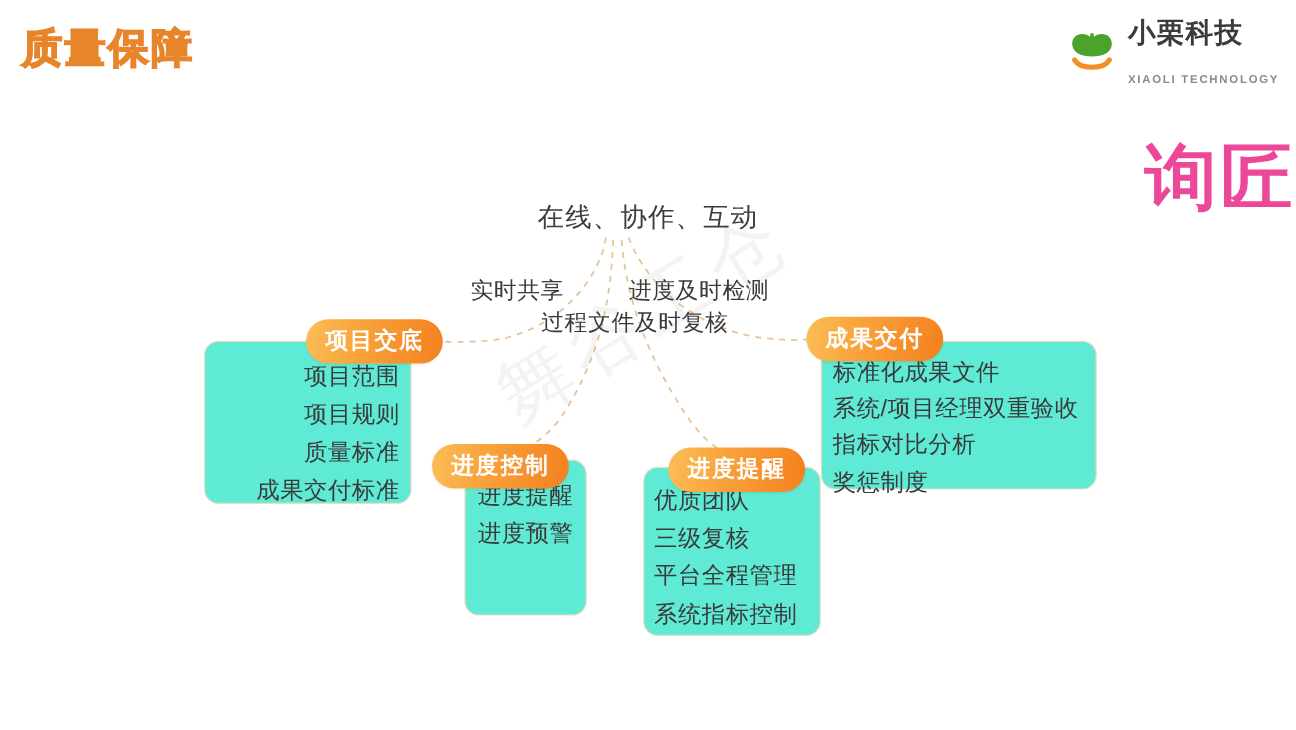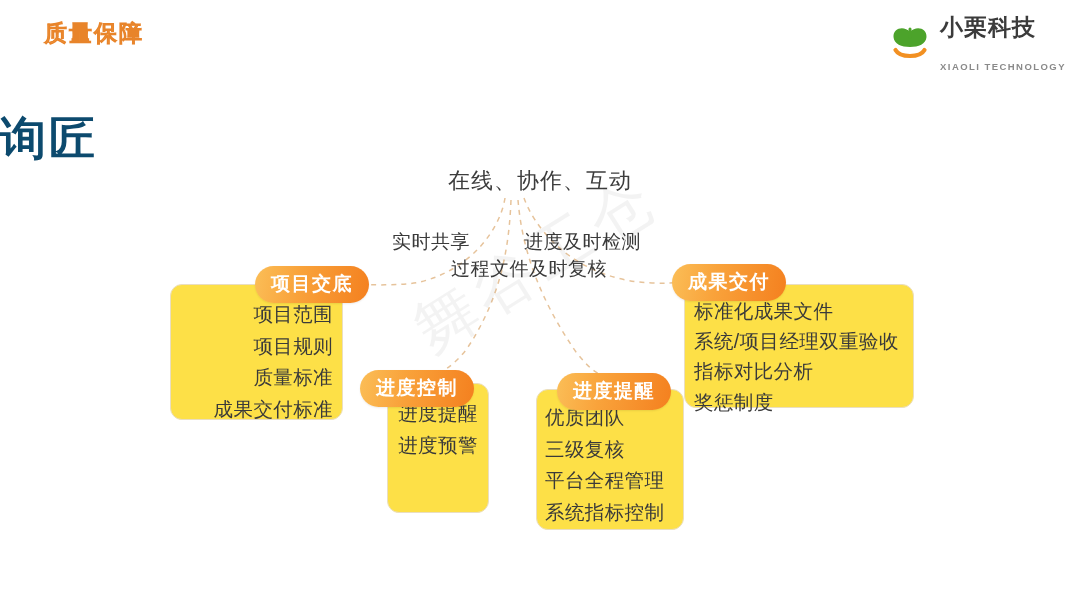--- a/index.html
+++ b/index.html
@@ -7,44 +7,44 @@
     width:1080px;height:608px;
     background:#ffffff;
     font-family:"Liberation Sans","DejaVu Sans",sans-serif;
     position:relative;overflow:hidden;
     color:#3a3a3a;
   }
   .slide{position:absolute;inset:0;}
 
   
   .page-title{
-    position:absolute;left:44px;top:18px;
-    font-size:23px;font-weight:normal;letter-spacing:2px;
+    position:absolute;left:18px;top:18px;
+    font-size:34px;font-weight:bold;letter-spacing:2px;
     color:#F6A04D;
     -webkit-text-stroke:1.4px #E8842A;
     text-shadow:0 0 0 #E8842A;
   }
   .logo{
     position:absolute;right:14px;top:16px;
     display:flex;align-items:center;gap:9px;
   }
   .logo-mark{width:42px;height:42px;position:relative;}
   .logo-text{display:flex;flex-direction:column;line-height:1;gap:19px;}
   .logo-cn{
     font-size:23px;font-weight:bold;color:#3b3b3b;letter-spacing:1px;
   }
   .logo-en{
     font-size:9.5px;color:#8a8a8a;letter-spacing:1.45px;margin-top:4px;
     font-weight:bold;
   }
 
   
   .center-title{
-    position:absolute;left:0;right:0;top:108px;text-align:left;
-    font-size:46px;font-weight:bold;color:#0c4a6e;letter-spacing:3px;
+    position:absolute;left:0;right:0;top:108px;text-align:right;
+    font-size:60px;font-weight:bold;color:#ec4899;letter-spacing:3px;
   }
   .center-sub{
     position:absolute;left:0;right:0;top:166px;text-align:center;
     font-size:22px;color:#3d3d3d;letter-spacing:1px;
   }
 
   
   .cap{position:absolute;font-size:19px;color:#3a3a3a;white-space:nowrap;letter-spacing:.5px;}
   .cap-left{left:392px;top:229px;}
   .cap-right1{left:524px;top:229px;}
@@ -59,21 +59,21 @@
     font-size:62px;color:#000;opacity:.045;
     transform:rotate(-32deg);transform-origin:left top;
     letter-spacing:6px;font-weight:500;white-space:nowrap;
   }
 
   
   .card{
     position:absolute;
     border:1.4px solid #EADEC0;
     border-radius:12px;
-    background:#fde047;
+    background:#5eead4;
     box-sizing:border-box;
   }
   .card-body{
     font-size:19.5px;line-height:1.62;color:#3a3a3a;letter-spacing:.4px;
     padding:0;
   }
   .pill{
     position:absolute;
     background:linear-gradient(100deg,#FBBE57 0%,#F9A33B 38%,#F4801F 100%);
     color:#ffffff;font-weight:bold;font-size:19px;letter-spacing:1.5px;

